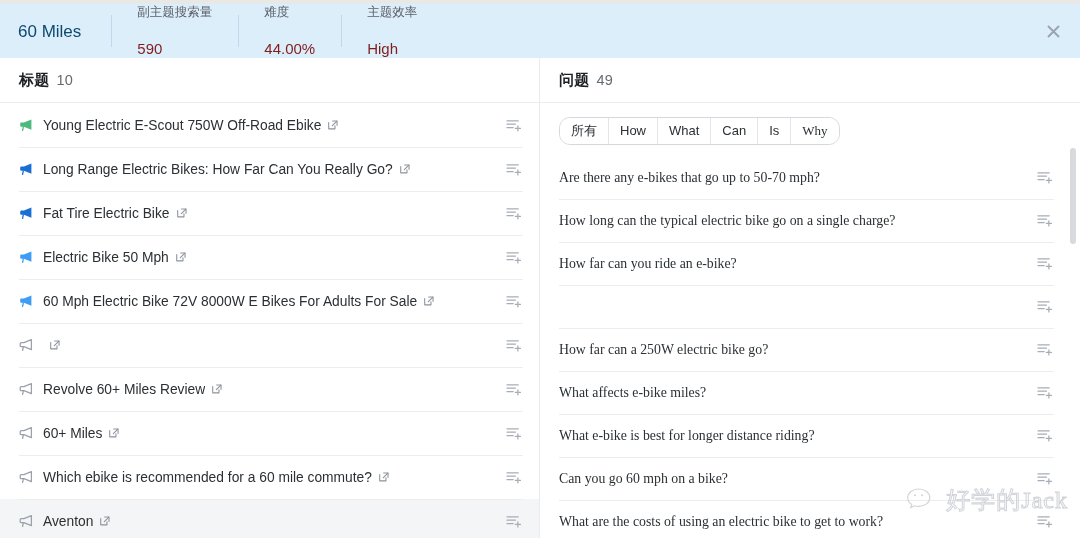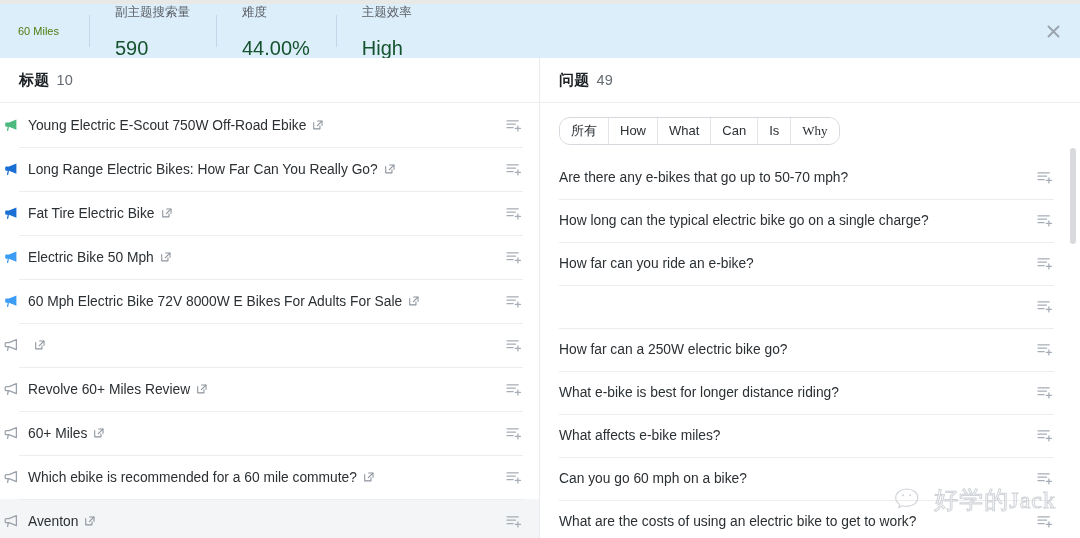--- a/index.html
+++ b/index.html
@@ -38,28 +38,28 @@
     background: #c2d8e8;
   }
   .metric-label {
     font-size: 12.5px;
     color: #5a5f66;
     line-height: 17px;
     margin-bottom: 3px;
     white-space: nowrap;
   }
   .metric-value {
-    font-size: 20px;
-    color: #14532d;
+    font-size: 15px;
+    color: #7f1d1d;
     line-height: 19px;
     white-space: nowrap;
   }
   .metric.first .metric-value {
-    font-size: 11px;
-    color: #4d7c0f;
+    font-size: 17px;
+    color: #0c4a6e;
   }
   .close-btn {
     position: absolute;
     right: 14px; top: 50%;
     transform: translateY(-50%);
     width: 26px; height: 26px;
     display: flex; align-items: center; justify-content: center;
     cursor: pointer;
     color: #9aa4ae;
   }
@@ -95,21 +95,21 @@
     color: #656b72;
     margin-left: 7px;
   }
 
   
   .list { }
   .row {
     display: flex;
     align-items: center;
     height: 44px;
-    padding: 0 16px 0 2px;
+    padding: 0 16px 0 17px;
     position: relative;
   }
   .row + .row::before {
     content: "";
     position: absolute;
     left: 19px; right: 16px; top: 0;
     height: 1px;
     background: #ededee;
   }
   .row.shaded { background: #f4f5f6; }
@@ -175,40 +175,41 @@
     content: "";
     position: absolute;
     left: 19px; right: 26px; top: 0;
     height: 1px;
     background: #ededee;
   }
   .q-text {
     font-size: 13.8px;
     color: #2b3034;
     white-space: nowrap;
+    font-family: Liberation Serif, serif;
   }
 
   
   .scrollbar-track {
     position: absolute;
     right: 4px;
     top: 90px;
     width: 6px;
     height: 390px;
   }
   .scrollbar-thumb {
     width: 6px;
     border-radius: 3px;
     background: #d8dade;
   }
 
   
   .watermark {
     position: absolute;
-    right: 24px;
+    right: 12px;
     bottom: 22px;
     display: flex;
     align-items: center;
     gap: 6px;
     pointer-events: none;
     opacity: .85;
   }
   .wm-text {
     font-family: "Liberation Serif", "DejaVu Serif", serif;
     font-size: 24px;
@@ -565,32 +566,32 @@
     <span class="row-spacer"></span>
     <span class="addlist-icon">
       <svg width="17" height="15" viewBox="0 0 18 16">
         <path d="M1 3h12M1 6.6h9M1 10.2h6.6" fill="none" stroke="currentColor" stroke-width="1.35" stroke-linecap="round"></path>
         <path d="M12.6 8.4v5.4M9.9 11.1h5.4" fill="none" stroke="currentColor" stroke-width="1.35" stroke-linecap="round"></path>
       </svg>
     </span>
   </div>
 
   <div class="q-row">
+    <span class="q-text">What affects e-bike miles?</span>
+    <span class="row-spacer"></span>
+    <span class="addlist-icon">
+      <svg width="17" height="15" viewBox="0 0 18 16">
+        <path d="M1 3h12M1 6.6h9M1 10.2h6.6" fill="none" stroke="currentColor" stroke-width="1.35" stroke-linecap="round"></path>
+        <path d="M12.6 8.4v5.4M9.9 11.1h5.4" fill="none" stroke="currentColor" stroke-width="1.35" stroke-linecap="round"></path>
+      </svg>
+    </span>
+  </div>
+
+  <div class="q-row">
     <span class="q-text">What e-bike is best for longer distance riding?</span>
-    <span class="row-spacer"></span>
-    <span class="addlist-icon">
-      <svg width="17" height="15" viewBox="0 0 18 16">
-        <path d="M1 3h12M1 6.6h9M1 10.2h6.6" fill="none" stroke="currentColor" stroke-width="1.35" stroke-linecap="round"></path>
-        <path d="M12.6 8.4v5.4M9.9 11.1h5.4" fill="none" stroke="currentColor" stroke-width="1.35" stroke-linecap="round"></path>
-      </svg>
-    </span>
-  </div>
-
-  <div class="q-row">
-    <span class="q-text">What affects e-bike miles?</span>
     <span class="row-spacer"></span>
     <span class="addlist-icon">
       <svg width="17" height="15" viewBox="0 0 18 16">
         <path d="M1 3h12M1 6.6h9M1 10.2h6.6" fill="none" stroke="currentColor" stroke-width="1.35" stroke-linecap="round"></path>
         <path d="M12.6 8.4v5.4M9.9 11.1h5.4" fill="none" stroke="currentColor" stroke-width="1.35" stroke-linecap="round"></path>
       </svg>
     </span>
   </div>
 
   <div class="q-row">

